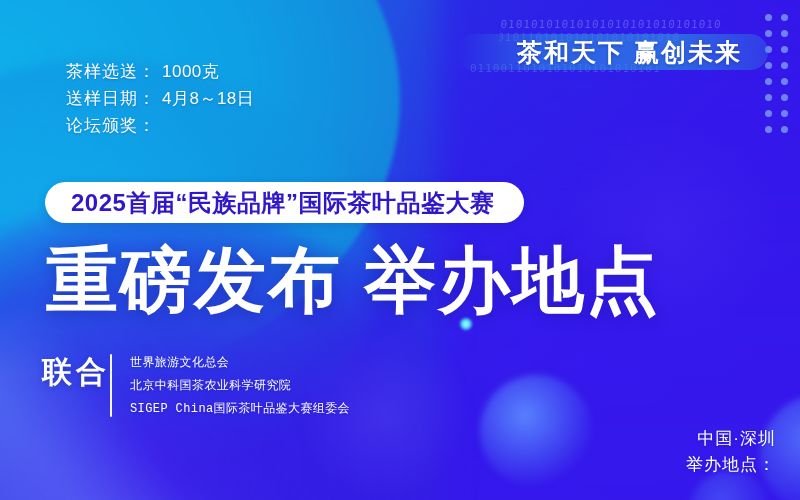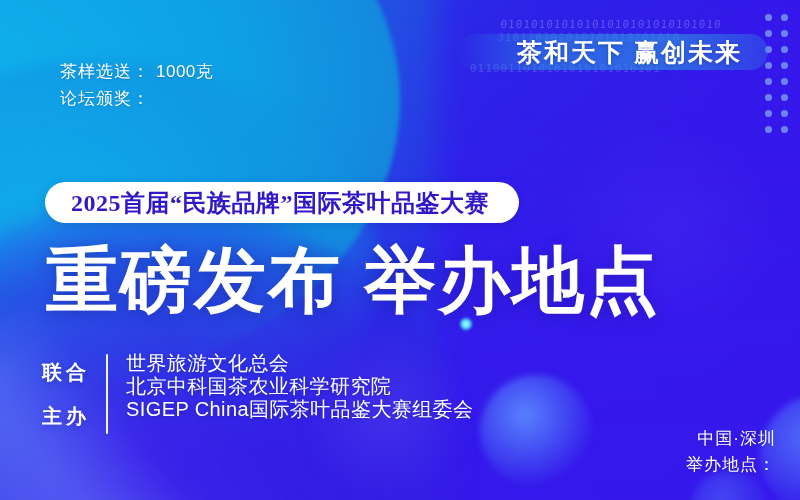--- a/index.html
+++ b/index.html
@@ -177,21 +177,21 @@
     font-weight: 700;
     color: #ffffff;
     letter-spacing: 2px;
     white-space: nowrap;
     text-shadow: 0 1px 3px rgba(10,30,90,0.35);
   }
 
   
   .info-list {
     position: absolute;
-    left: 60px;
+    left: 66px;
     top: 58px;
     text-align: right;
   }
   .info-row {
     display: flex;
     align-items: baseline;
     font-size: 17px;
     color: #ffffff;
     line-height: 27px;
     white-space: nowrap;
@@ -205,21 +205,20 @@
     position: absolute;
     left: 45px;
     top: 182px;
     height: 41px;
     display: flex;
     align-items: center;
     padding: 0 30px 0 26px;
     background: #ffffff;
     border-radius: 21px;
     box-shadow: 0 2px 10px rgba(10,30,110,0.18);
-    font-family: Liberation Serif, serif;
   }
   .title-pill span {
     font-size: 24px;
     font-weight: 700;
     color: #3018c8;
     letter-spacing: .5px;
     white-space: nowrap;
   }
 
   
@@ -239,44 +238,44 @@
 
   
   .org-block {
     position: absolute;
     left: 42px;
     top: 350px;
     display: flex;
     align-items: stretch;
   }
   .org-title {
-    font-size: 20px;
+    font-size: 30px;
     font-weight: 700;
     color: #ffffff;
     line-height: 44px;
     letter-spacing: 4px;
     white-space: nowrap;
-    padding-right: 16px;
     text-shadow: 0 2px 6px rgba(10,30,110,0.3);
   }
   .org-divider {
     width: 2px;
     background: #ffffff;
     margin: 4px 18px 4px 0;
     border-radius: 1px;
     opacity: .95;
   }
   .org-names { padding-top: 2px; }
   .org-names div {
-    font-size: 20px;
+    font-size: 12px;
     color: #ffffff;
     line-height: 23px;
     letter-spacing: .4px;
     white-space: nowrap;
     text-shadow: 0 1px 3px rgba(10,30,110,0.3);
+    font-family: Liberation Mono, monospace;
   }
 
   
   .venue {
     position: absolute;
     right: 24px;
     bottom: 22px;
     text-align: right;
   }
   .venue div {
@@ -339,36 +338,39 @@
     <div class="slogan-wrap">
       <div class="slogan">茶和天下  赢创未来</div>
     </div>
 
     <div class="info-list">
       <div class="info-row">
         <span class="info-label">茶样选送：</span>
         <span class="info-value">1000克</span>
       </div>
       <div class="info-row">
+        <span class="info-label">送样日期：</span>
+        <span class="info-value">4月8～18日</span>
+      </div>
+      <div class="info-row">
         <span class="info-label">论坛颁奖：</span>
       </div>
     </div>
 
     <div class="title-pill">
       <span>2025首届“民族品牌”国际茶叶品鉴大赛</span>
     </div>
 
     <div class="headline">
       <span>重磅发布</span><span class="gap"></span><span>举办地点</span>
     </div>
 
     <div class="org-block">
       <div class="org-title">
         <div>联合</div>
-        <div>主办</div>
       </div>
       <div class="org-divider"></div>
       <div class="org-names">
         <div>世界旅游文化总会</div>
         <div>北京中科国茶农业科学研究院</div>
         <div>SIGEP China国际茶叶品鉴大赛组委会</div>
       </div>
     </div>
 
     <div class="venue">

